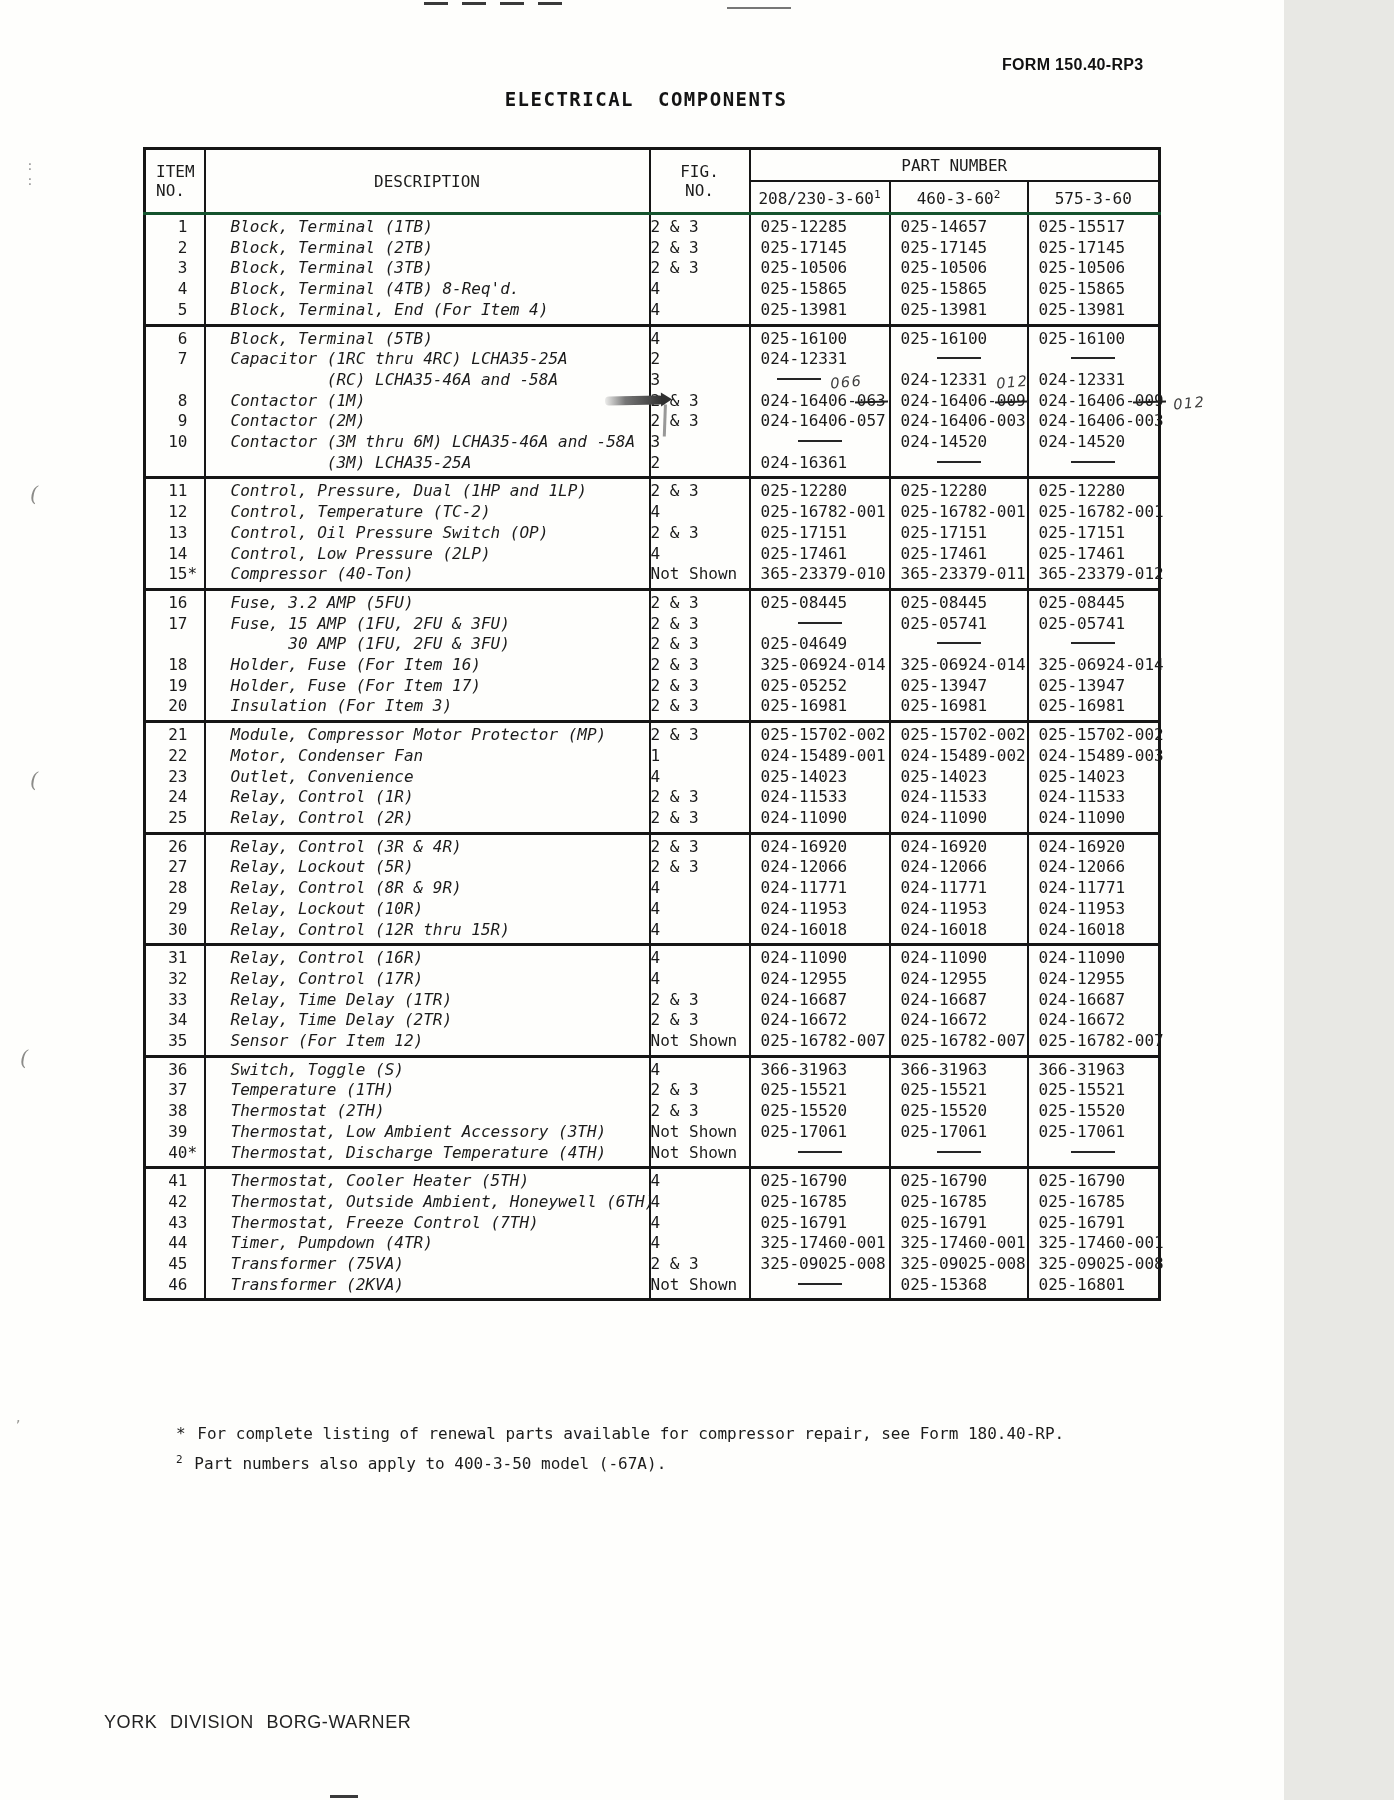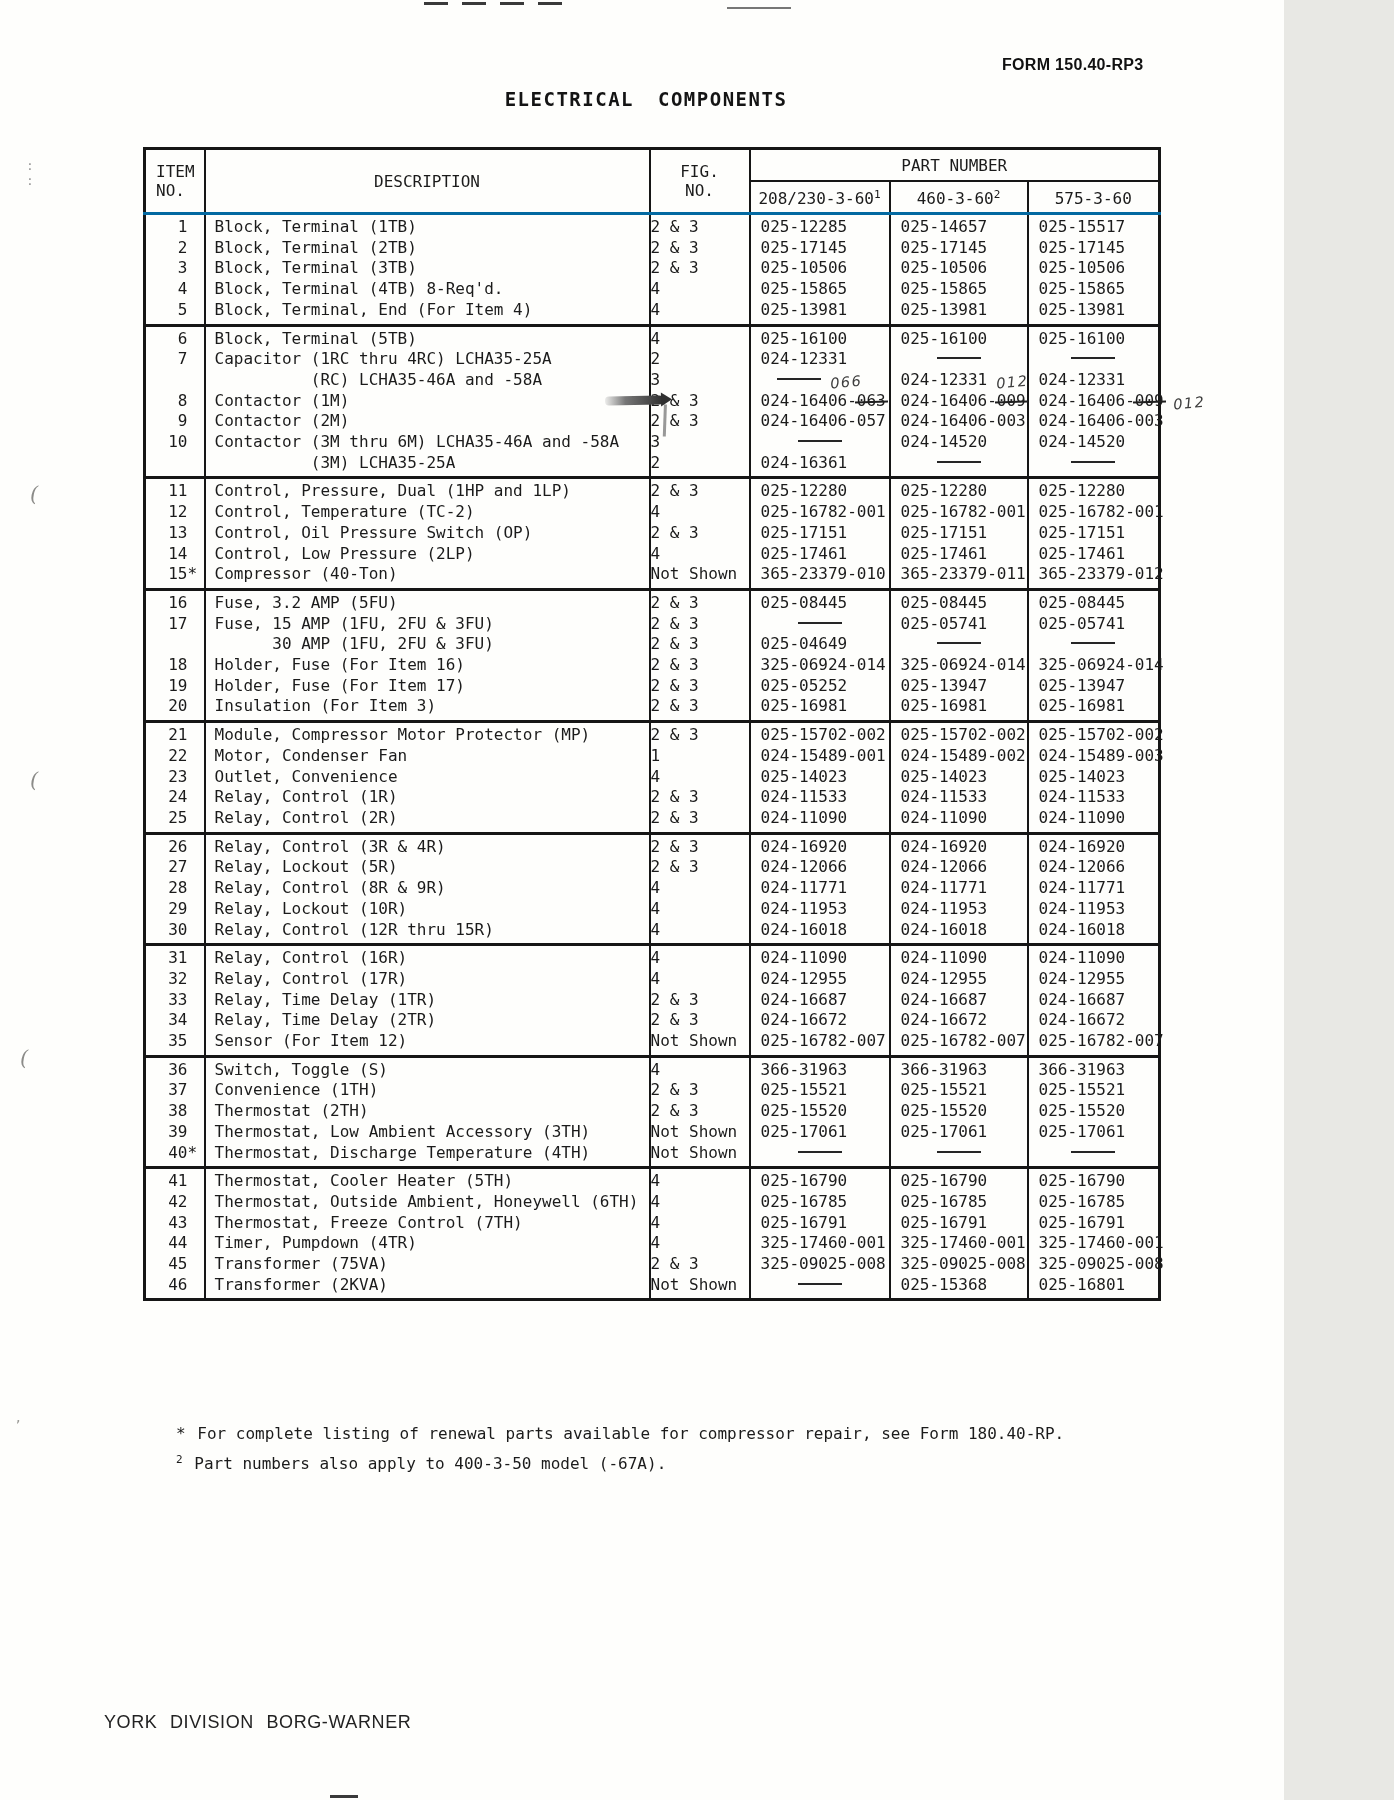--- a/index.html
+++ b/index.html
@@ -16,37 +16,37 @@
     position:absolute; top:88px; left:0; width:1292px; text-align:center;
     font-weight:bold; font-size:19px; letter-spacing:1.5px; word-spacing:11px; color:#141414;
   }
   
   table.parts{
     position:absolute; left:143px; top:147px; width:1015px;
     border-collapse:collapse; table-layout:fixed;
     border:3px solid #161616;
     font-size:16px; line-height:20.7px;
   }
-  thead{border-bottom:3px solid #0369a1;}
+  thead{border-bottom:3px solid #14532d;}
   tbody{border-top:3px solid #161616;}
   th,td{border-left:2px solid #161616; border-right:2px solid #161616; font-weight:normal; padding:0;}
   th{line-height:19px;}
   thead tr.hr1 th{height:30px;}
   thead tr.hr2 th{height:30px;margin-left:36px;}
   th.h-item{text-align:left; padding-left:10px;}
   th.h-desc{text-align:center;}
   th.h-fig{text-align:center;border-radius:10px;}
   th.h-pn{text-align:center; border-bottom:2px solid #161616;}
   th.h-sub{text-align:center;}
   th.h-sub sup{font-size:11px; vertical-align:super;}
   tbody tr:first-child td{padding-top:2px;}
   tbody tr:last-child td{padding-bottom:3px;}
   td.c-item{text-align:right; padding-right:16px;}
   td.c-item .star{display:inline-block; width:0; overflow:visible;}
-  td.c-desc{padding-left:9px; position:relative; white-space:nowrap;}
+  td.c-desc{padding-left:25px; position:relative; white-space:nowrap;font-style:italic;}
   td.c-fig{text-align:left; white-space:nowrap;}
   td.c-part{padding-left:10px; white-space:nowrap; overflow:visible;}
   td.c-part.center{text-align:center; padding-left:0;}
   .dash{display:inline-block; width:44px; height:2px; background:#262626; vertical-align:middle; margin-top:-3px;}
   .struck{position:relative; display:inline-block;}
   .struck::after{content:""; position:absolute; left:-2px; right:-2px; top:48%; height:2px; background:#1f1f1f; transform:rotate(-2deg);}
   .hw{
     font-family:"DejaVu Sans", sans-serif; font-style:italic; font-size:14.5px; color:#3e3e3e;
     margin-left:9px; display:inline-block; transform:rotate(-5deg) translateY(2px); letter-spacing:1.5px;
   }
@@ -455,21 +455,21 @@
         <tr>
           <td class="c-item">36</td>
           <td class="c-desc"><span class="desc-text">Switch, Toggle (S)</span></td>
           <td class="c-fig">4</td>
           <td class="c-part">366-31963</td>
           <td class="c-part">366-31963</td>
           <td class="c-part">366-31963</td>
         </tr>
         <tr>
           <td class="c-item">37</td>
-          <td class="c-desc"><span class="desc-text">Convenience (1TH)</span></td>
+          <td class="c-desc"><span class="desc-text">Temperature (1TH)</span></td>
           <td class="c-fig">2 &amp; 3</td>
           <td class="c-part">025-15521</td>
           <td class="c-part">025-15521</td>
           <td class="c-part">025-15521</td>
         </tr>
         <tr>
           <td class="c-item">38</td>
           <td class="c-desc"><span class="desc-text">Thermostat (2TH)</span></td>
           <td class="c-fig">2 &amp; 3</td>
           <td class="c-part">025-15520</td>

